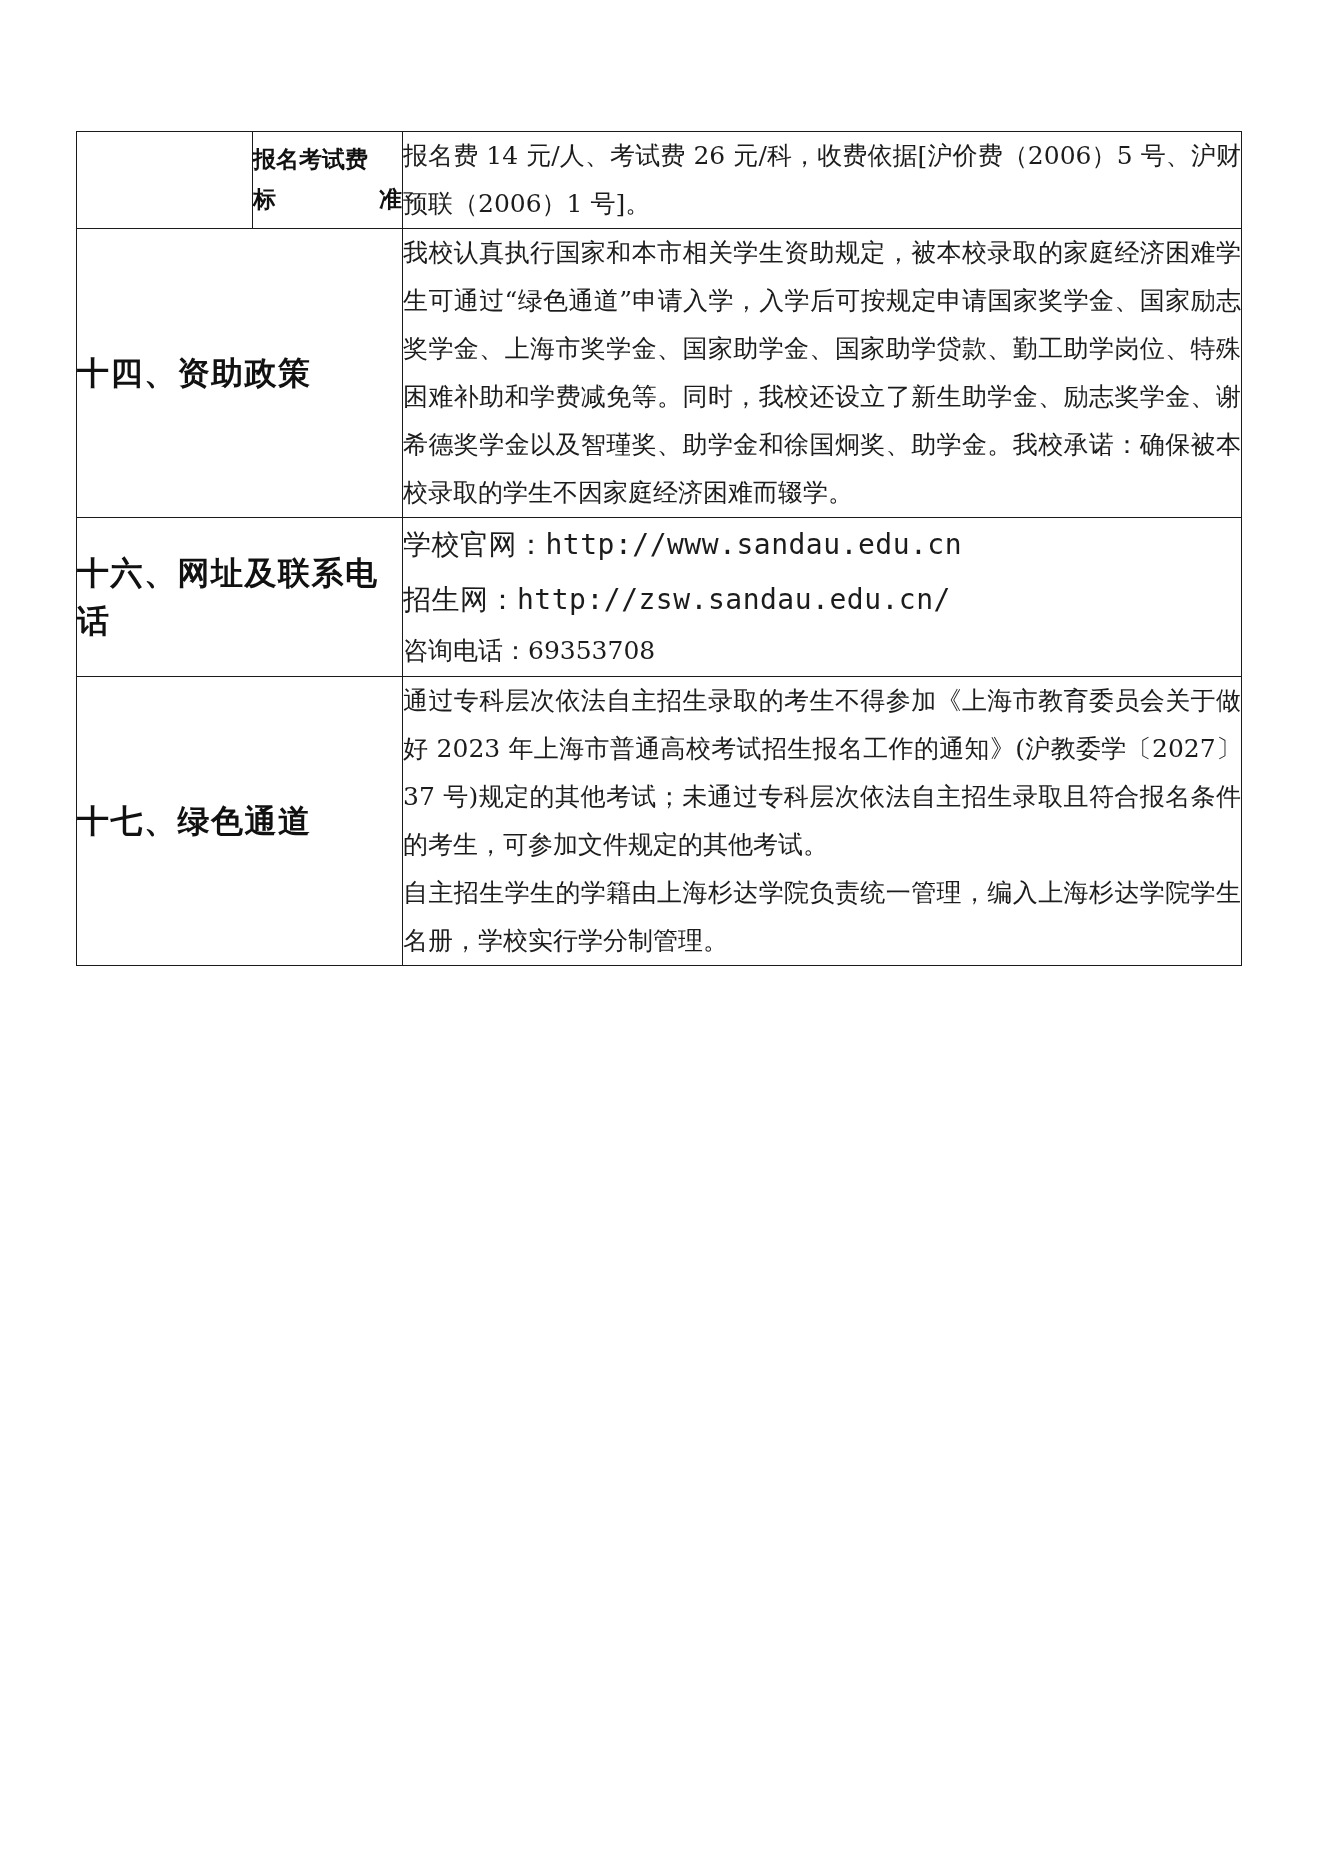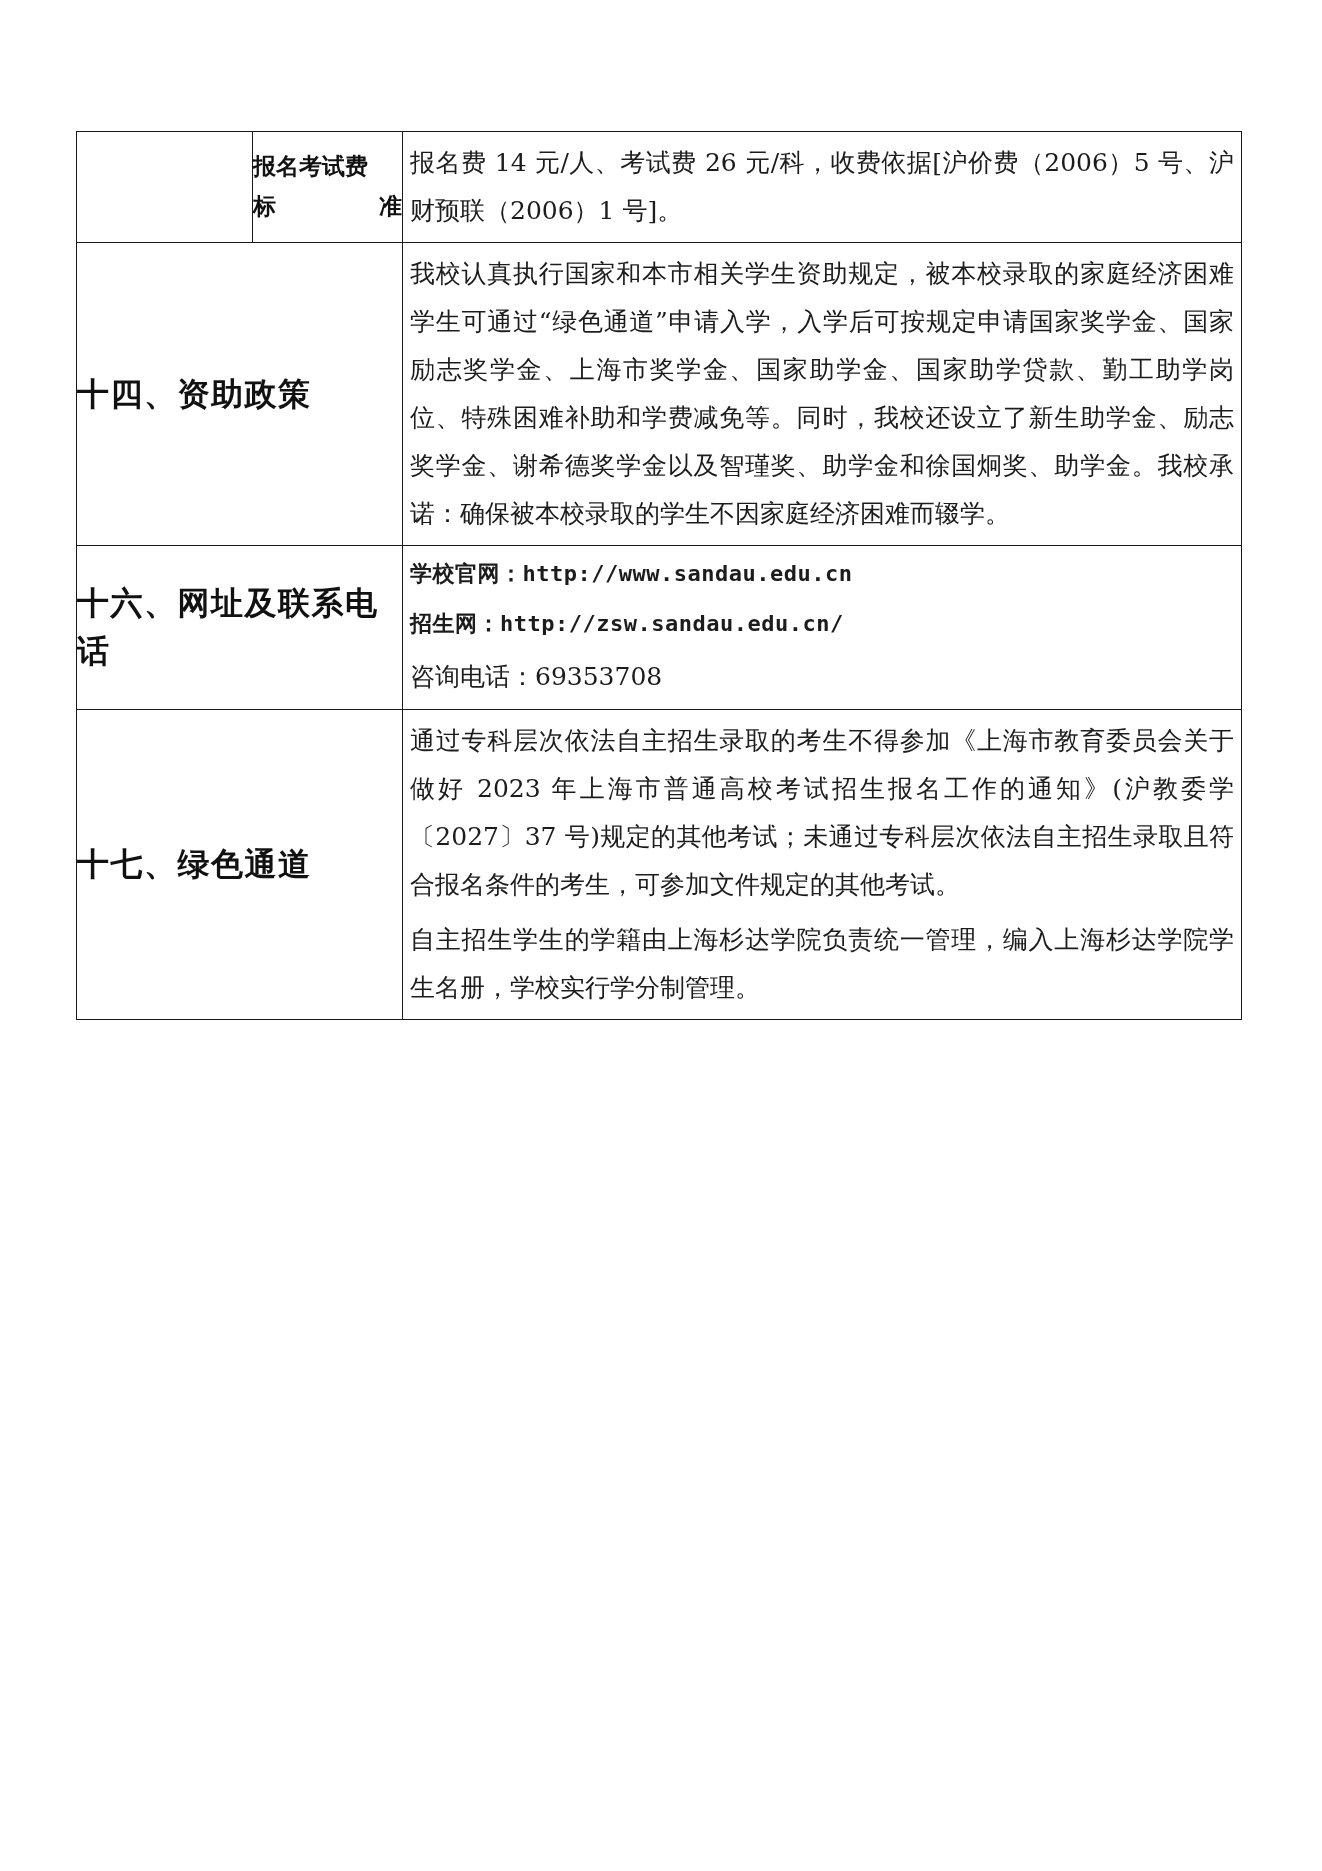--- a/index.html
+++ b/index.html
@@ -75,33 +75,32 @@
     font-family: "DejaVu Serif", "Liberation Serif", serif;
     font-size: 25px;
     line-height: 1.92;
     color: #1c1c1c;
     padding: 8px 14px 10px 16px;
     vertical-align: top;
     text-align: justify;
     text-justify: inter-ideograph;
   }
   .content-cell p {
-    margin: 7px;
+    margin: 0;
     text-align: justify;
     text-justify: inter-ideograph;
     text-align-last: left;
   }
   .content-cell p.flow {
     text-align-last: left;
   }
   .content-cell .mono-url {
     font-family: "DejaVu Sans Mono", "Liberation Mono", monospace;
-    font-size: 22px;
+    font-size: 28px;
     letter-spacing: 0.5px;
-    font-weight: bold;
   }
   .row-small .content-cell { line-height: 1.95; }
   .empty-cell { }
 </style>
 </head>
 <body>
 
 <div class="page">
 
   <table class="doc-table">

